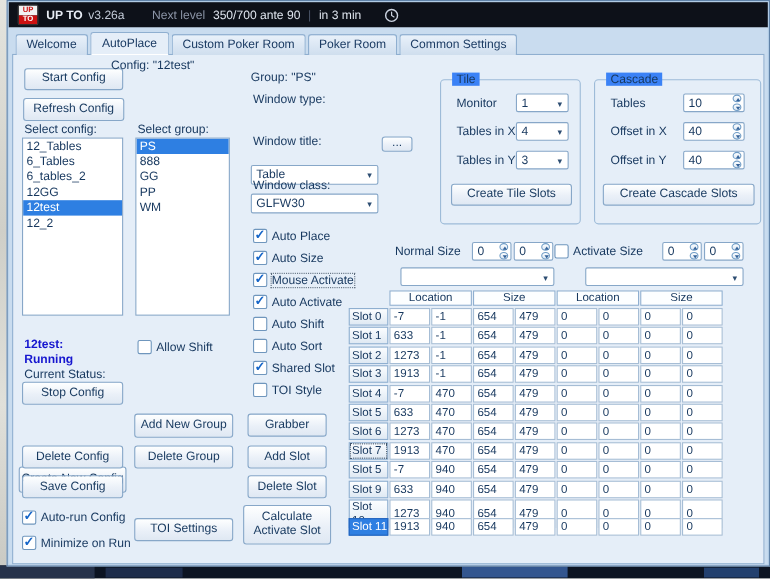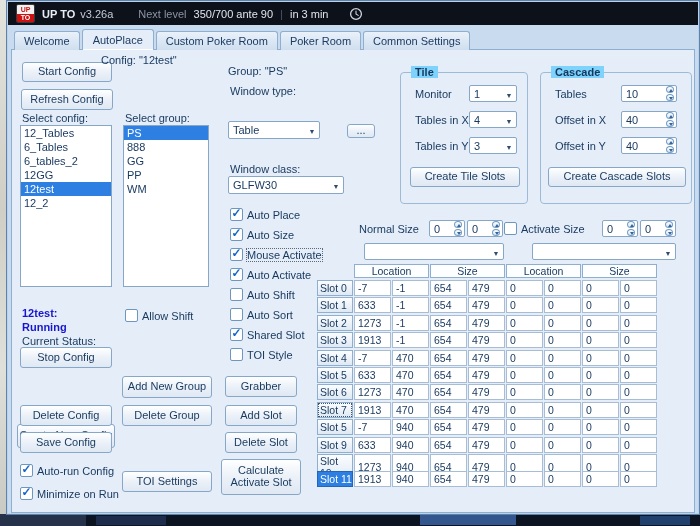--- a/index.html
+++ b/index.html
@@ -55,21 +55,21 @@
     background:linear-gradient(180deg,#fdfeff,#dce8f4); position:relative; cursor:pointer; }
   .sb::after { content:""; position:absolute; left:1.5px; top:2px; border-left:2px solid transparent; border-right:2px solid transparent; border-bottom:3px solid #35639a; }
   .sb.down::after { top:1.5px; border-bottom:none; border-top:3px solid #35639a; }
   .cb { display:flex; align-items:center; gap:4px; cursor:pointer; white-space:nowrap; }
   .box { width:13px; height:13px; background:#fff; border:1px solid #6f96bd; border-radius:2px; flex:0 0 auto;
     display:flex; align-items:center; justify-content:center; color:#1565c8; font-weight:bold; font-size:12px; line-height:11px; }
   .box.checked::after { content:"✓"; margin-top:-2px; }
   .cb-label.focused { outline:1px dotted #5a6a7a; outline-offset:0px; }
   .status-val { font-weight:bold; color:#1616cf; }
   .groupbox { position:absolute; border:1px solid #9dbbd8; border-radius:4px; }
-  .gb-legend { position:absolute; top:-7px; left:10px; background:#7dd3fc; padding:0 4px;font-weight:bold; }
+  .gb-legend { position:absolute; top:-7px; left:10px; background:#3b82f6; padding:0 4px; }
   
   .grid-head { display:grid; grid-template-columns:36px repeat(8,37px); column-gap:1px; }
   .gh-cell { grid-column:span 2; height:14px; background:#fcfeff; border:1px solid #8fafd0;
     display:flex; align-items:center; justify-content:center; font-size:10.5px; }
   .slot-rows { display:flex; flex-direction:column; row-gap:1.4px; margin-top:2px; }
   .slot-row { display:grid; grid-template-columns:36px repeat(8,37px); column-gap:1px; height:16px; }
   .slot-label { background:linear-gradient(180deg,#fbfdff,#dfe9f3); border:1px solid #8fafd0;
     display:flex; align-items:center; padding-left:2px; font-size:10.5px; cursor:pointer; }
   .slot-label.selected { background:#2e7fe2; color:#fff; border-color:#2464bd; }
   .slot-label.focused { outline:1px dotted #44566a; outline-offset:-2px; }
@@ -168,21 +168,21 @@
         <div class="btn abs" style="left:110px; top:326px; width:90px; height:22px;">Add New Group</div>
         <div class="btn abs" style="left:110px; top:355px; width:90px; height:21px;">Delete Group</div>
         <div class="btn abs" style="left:110px; top:421px; width:90px; height:21px;">TOI Settings</div>
 
         <div class="lbl abs" style="left:216px; top:15px;">Group: "PS"</div>
 
         <div class="lbl abs" style="left:218px; top:35px;">Window type:</div>
 
         <div class="lbl abs" style="left:218px; top:73px;text-align:center;">Window title:</div>
         <div class="btn abs" style="left:335px; top:74px; width:28px; height:14px;">...</div>
-        <div class="combo abs" style="left:216px; top:71px; width:92px; height:18px;">
+        <div class="combo abs" style="left:216px; top:100px; width:116px; height:18px;">
           <span class="combo-val">Table</span>
           <span class="combo-arrow"></span>
         </div>
 
         <div class="lbl abs" style="left:218px; top:113px;">Window class:</div>
         <div class="combo abs" style="left:216px; top:126px; width:116px; height:18px;">
           <span class="combo-val">GLFW30</span>
           <span class="combo-arrow"></span>
         </div>
 

